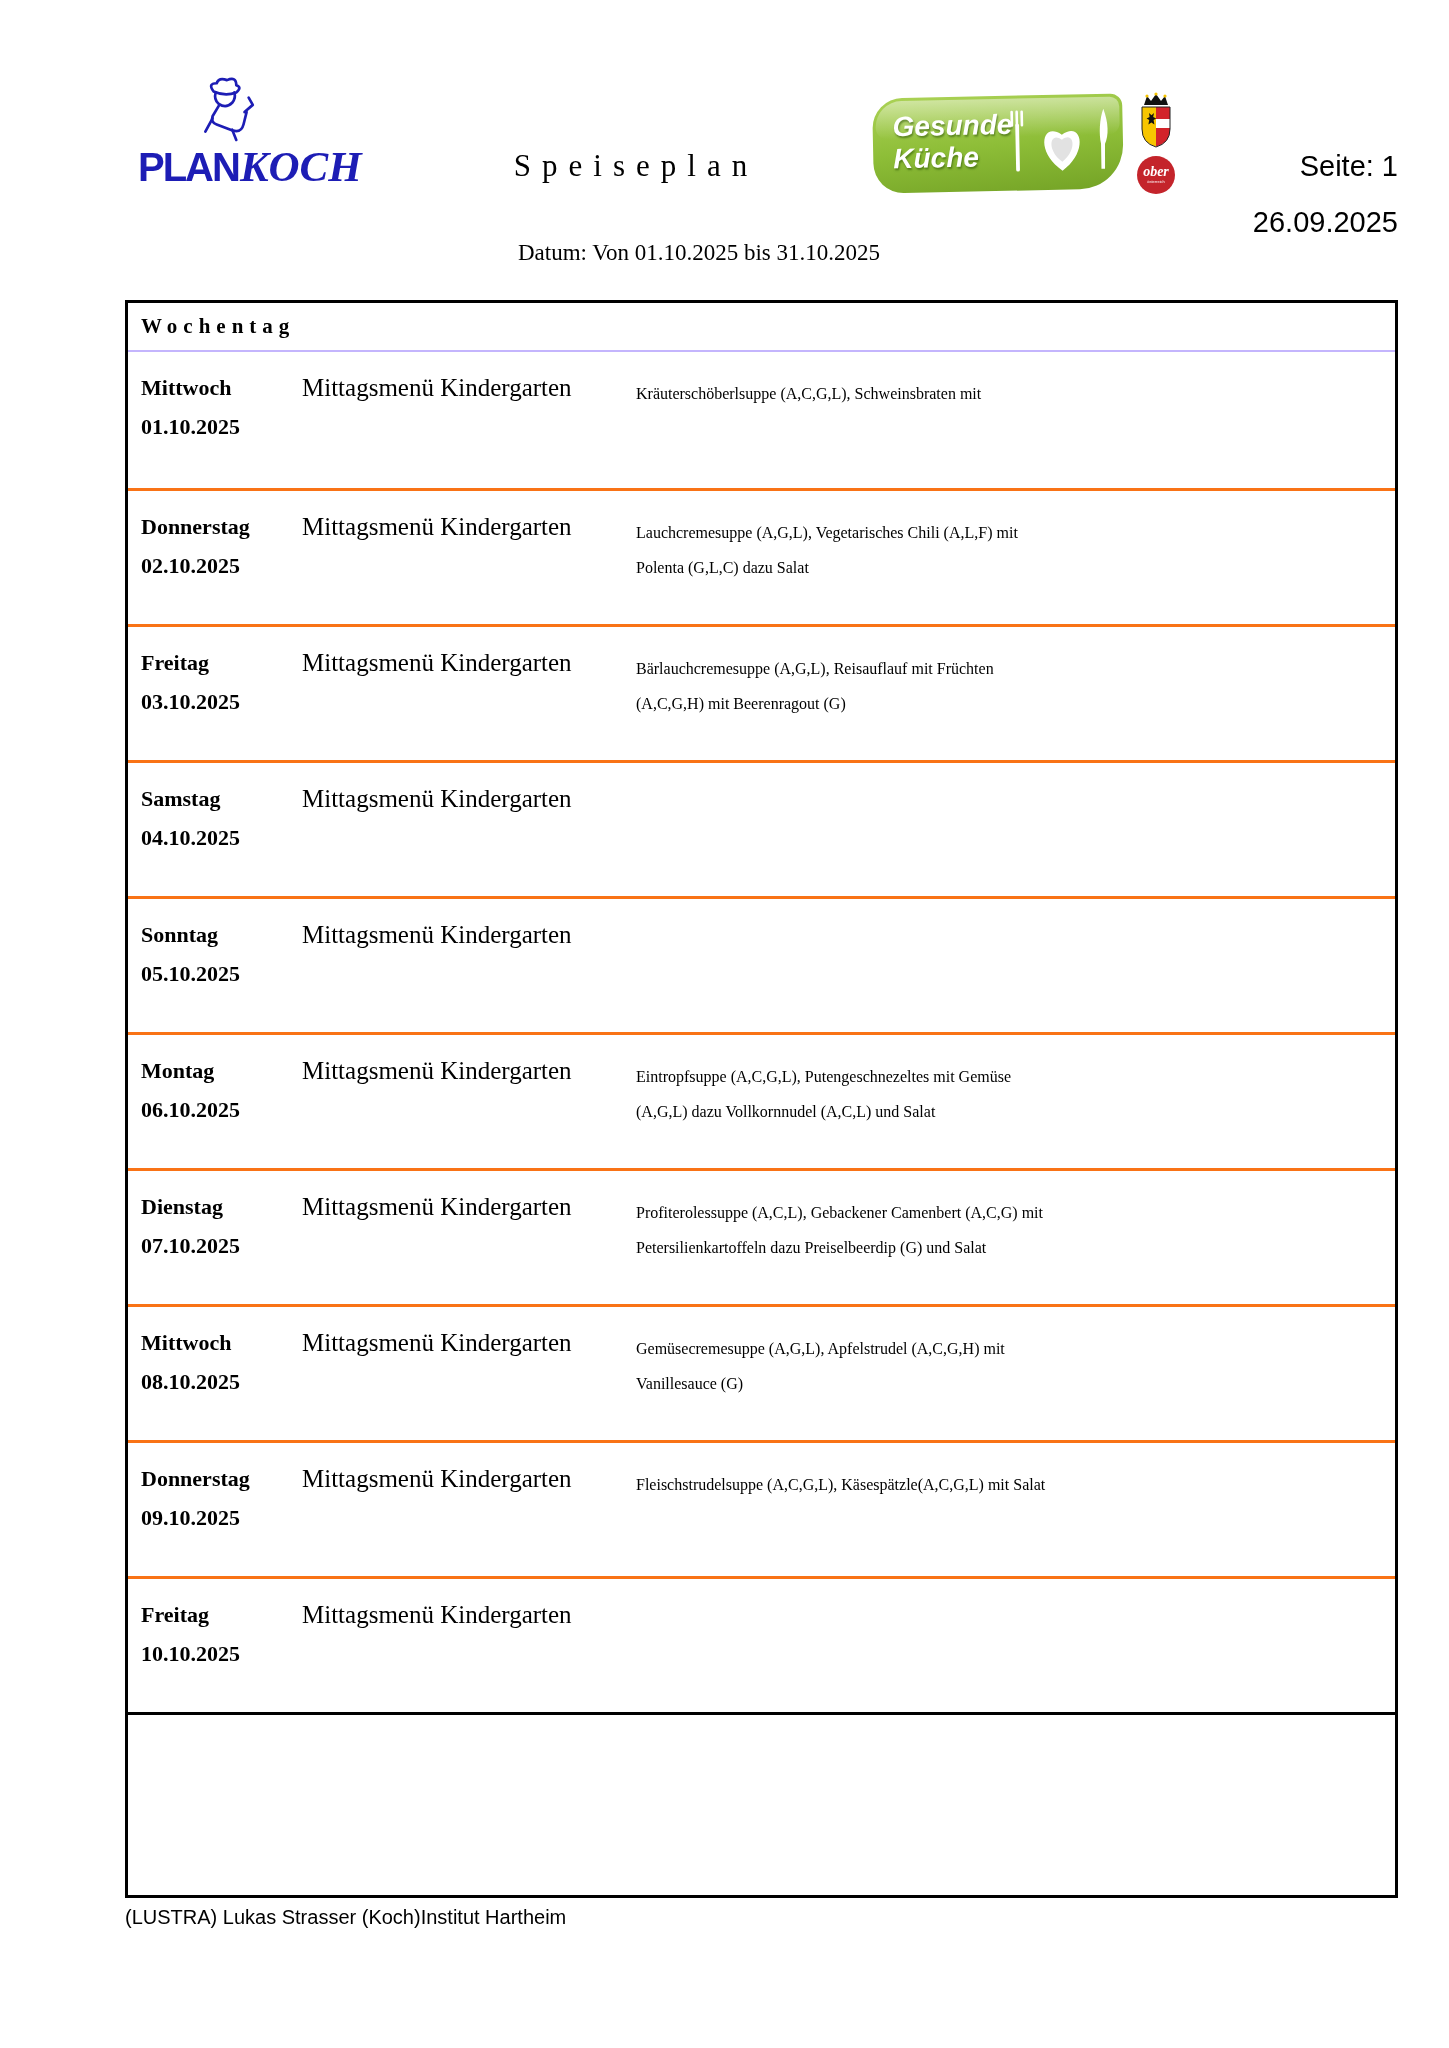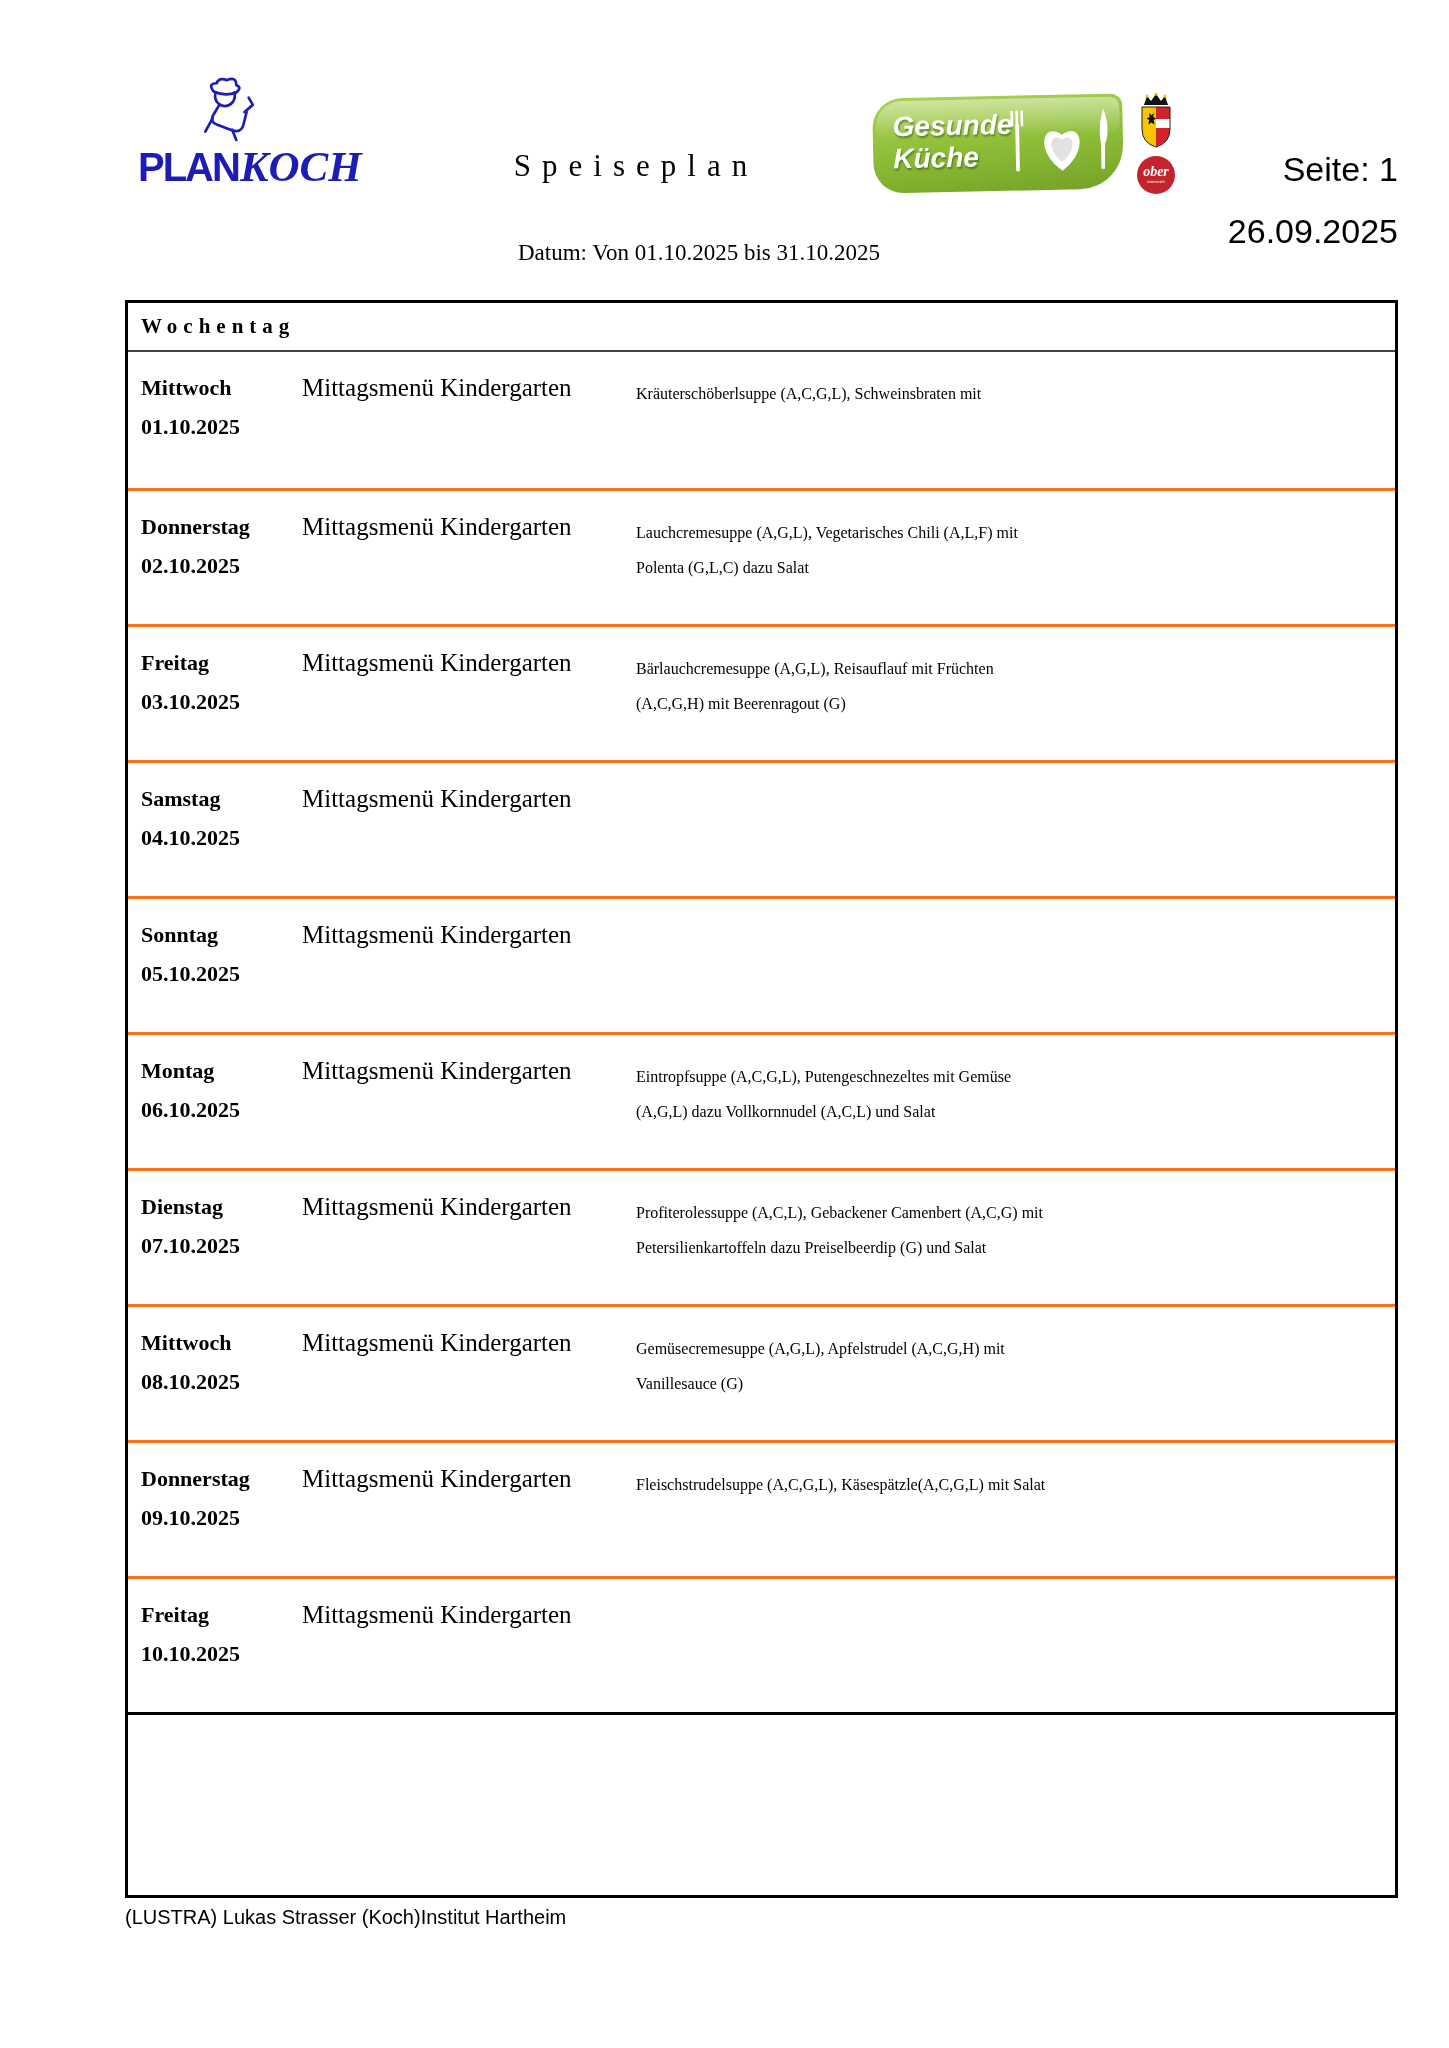--- a/index.html
+++ b/index.html
@@ -28,29 +28,29 @@
   .gk-icons{position:absolute;right:12px;top:9px;width:104px;height:76px;}
 
   .crest{position:absolute;left:1139px;top:90px;width:34px;height:60px;}
   .seal{position:absolute;left:1137px;top:156px;width:38px;height:38px;border-radius:50%;
         background:#c4242b;color:#fff;text-align:center;
         font-family:"Liberation Serif",serif;}
   .seal .ober{display:block;font-style:italic;font-weight:bold;font-size:14px;line-height:14px;margin-top:9px;}
   .seal .sub{display:block;font-family:"Liberation Sans",sans-serif;font-size:4px;line-height:5px;}
 
   .pageinfo{position:absolute;right:51px;top:150px;text-align:right;
-            font-family:"Liberation Sans",sans-serif;font-size:34px;}
+            font-family:"Liberation Sans",sans-serif;font-size:29px;}
   .pageinfo .page-label{margin-bottom:23px;}
 
   .datum{position:absolute;left:0;top:240px;width:1398px;text-align:center;font-size:23px;}
 
   
   .menu-table{position:absolute;left:125px;top:300px;width:1273px;border:3px solid #000;
               box-sizing:border-box;background:#fff;}
-  .thead{height:47px;line-height:46px;border-bottom:2px solid #404040;
+  .thead{height:47px;line-height:46px;border-bottom:2px solid #c4b5fd;
          font-weight:bold;font-size:21px;letter-spacing:6px;padding-left:13px;}
   .row{display:flex;height:136px;box-sizing:border-box;}
   .row + .row{border-top:3px solid #f97316;}
   .filler{height:180px;border-top:3px solid #000;}
   .col-day{width:174px;box-sizing:border-box;padding:18px 0 8px 13px;
            font-weight:bold;font-size:22px;line-height:35px;}
   .col-day .date{margin-top:4px;}
   .col-menu{width:334px;box-sizing:border-box;padding-top:18px;font-size:25px;line-height:35px;}
   .col-meal{flex:1;box-sizing:border-box;padding-top:24px;font-size:16px;line-height:35px;}
 

